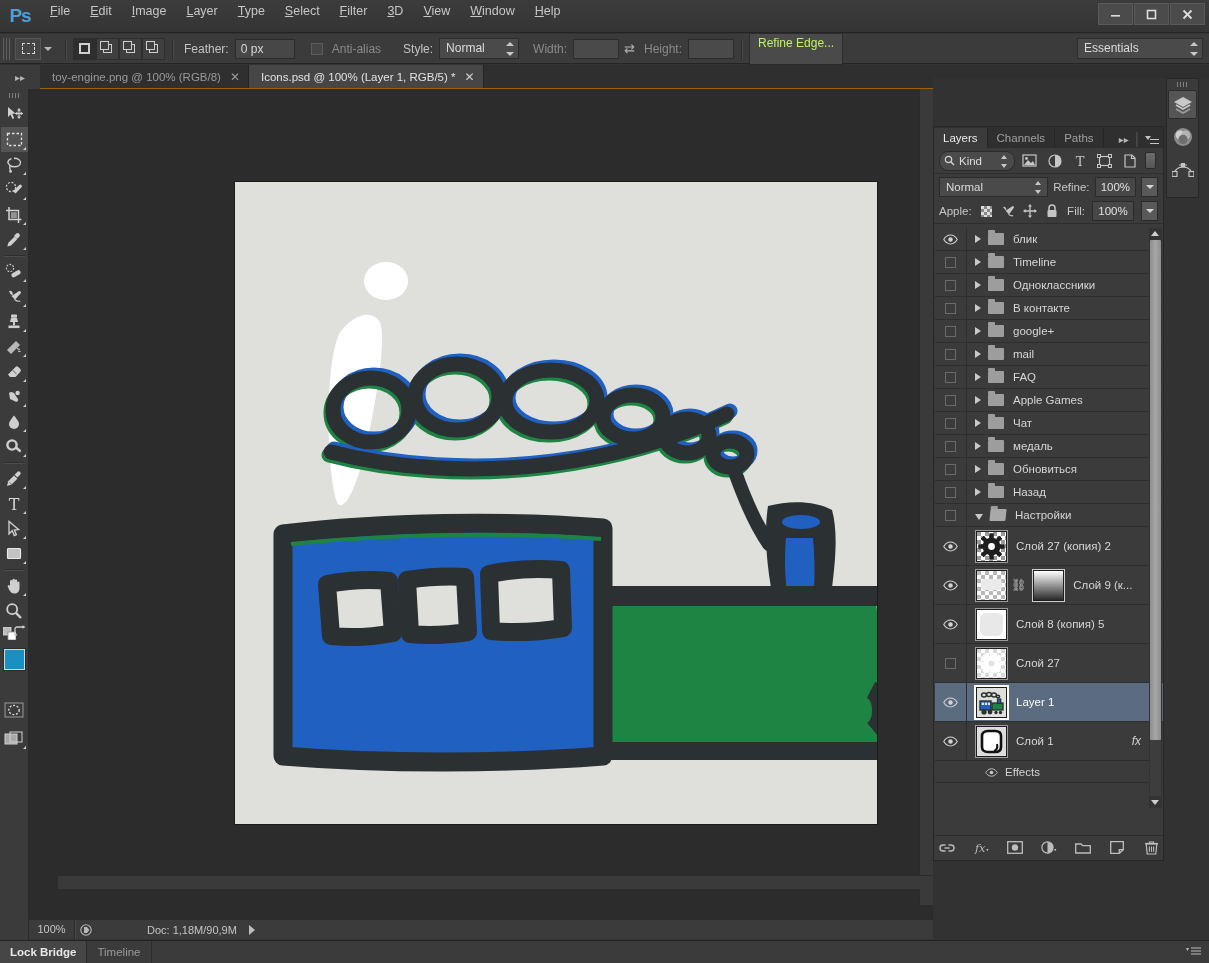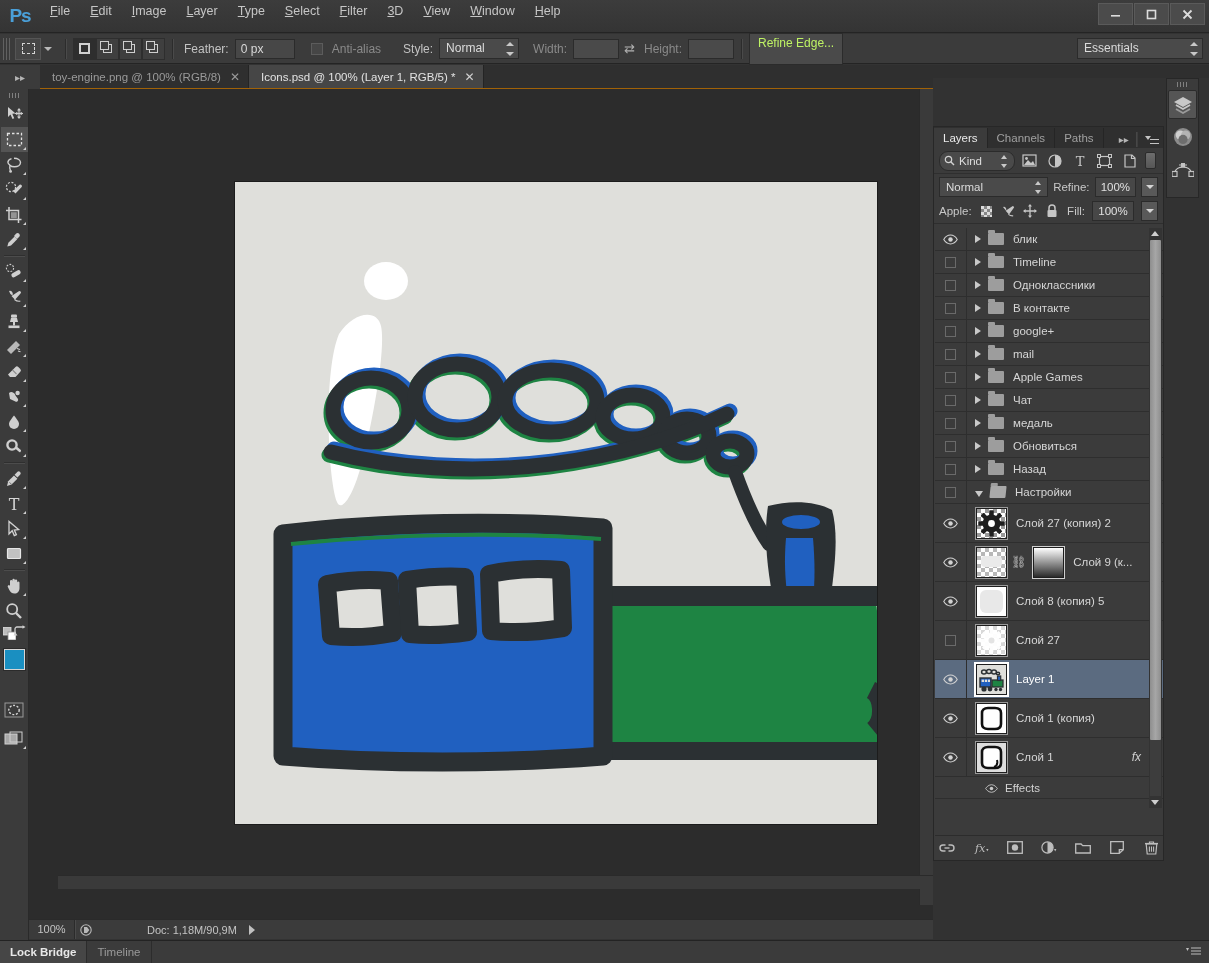--- a/index.html
+++ b/index.html
@@ -795,20 +795,28 @@
             <span class="twisty"></span>
             <span class="folder"></span>
             <span class="lname">mail</span>
           </div>
           <div class="lrow group">
             <div class="eyecell">
               <span class="eye-off"></span>
             </div>
             <span class="twisty"></span>
             <span class="folder"></span>
+            <span class="lname">FAQ</span>
+          </div>
+          <div class="lrow group">
+            <div class="eyecell">
+              <span class="eye-off"></span>
+            </div>
+            <span class="twisty"></span>
+            <span class="folder"></span>
             <span class="lname">Apple Games</span>
           </div>
           <div class="lrow group">
             <div class="eyecell">
               <span class="eye-off"></span>
             </div>
             <span class="twisty"></span>
             <span class="folder"></span>
             <span class="lname">Чат</span>
           </div>
@@ -973,33 +981,20 @@
             <span class="lname">Layer 1</span>
           </div>
           <div class="lrow layer">
             <div class="eyecell">
               <svg class="eye-on" viewBox="0 0 16 11">
                 <path d="M8 0.8 C12.4 0.8 15.2 5.5 15.2 5.5 C15.2 5.5 12.4 10.2 8 10.2 C3.6 10.2 0.8 5.5 0.8 5.5 C0.8 5.5 3.6 0.8 8 0.8 Z" fill="none" stroke="#d3d3d3" stroke-width="1.1"></path>
                 <circle cx="8" cy="5.5" r="2.4" fill="#d3d3d3"></circle>
               </svg>
             </div>
             <span class="thumb"><svg width="29" height="29" viewBox="0 0 29 29">
-                <rect width="29" height="29" fill="#ffffff"></rect>
-                <path d="M5 9 c0-3 2-5 6-5 h7 c4 0 6 2 6 5 v11 c0 3 -2 5 -6 5 h-7 c-4 0 -6 -2 -6 -5 Z" fill="none" stroke="#111" stroke-width="2.6"></path>
-              </svg></span>
-            <span class="lname">Слой 1 (копия)</span>
-          </div>
-          <div class="lrow layer">
-            <div class="eyecell">
-              <svg class="eye-on" viewBox="0 0 16 11">
-                <path d="M8 0.8 C12.4 0.8 15.2 5.5 15.2 5.5 C15.2 5.5 12.4 10.2 8 10.2 C3.6 10.2 0.8 5.5 0.8 5.5 C0.8 5.5 3.6 0.8 8 0.8 Z" fill="none" stroke="#d3d3d3" stroke-width="1.1"></path>
-                <circle cx="8" cy="5.5" r="2.4" fill="#d3d3d3"></circle>
-              </svg>
-            </div>
-            <span class="thumb"><svg width="29" height="29" viewBox="0 0 29 29">
                 <rect width="29" height="29" fill="#dddddd"></rect>
                 <path d="M5 9 c0-3 2-5 6-5 h7 c4 0 6 2 6 5 v11 c0 3 -2 5 -6 5 h-7 c-4 0 -6 -2 -6 -5 Z" fill="#ffffff" stroke="#111" stroke-width="2.6"></path>
                 <path d="M20 17 c1 4 0 6 -3 7" fill="none" stroke="#111" stroke-width="2"></path>
               </svg></span>
             <span class="lname">Слой 1</span>
             <span class="fxlabel">fx</span>
           </div>
           <div class="subrow">
             <span class="eyes"><svg width="13" height="9" viewBox="0 0 16 11">
                 <path d="M8 0.8 C12.4 0.8 15.2 5.5 15.2 5.5 C15.2 5.5 12.4 10.2 8 10.2 C3.6 10.2 0.8 5.5 0.8 5.5 C0.8 5.5 3.6 0.8 8 0.8 Z" fill="none" stroke="#c9c9c9" stroke-width="1.1"></path>

